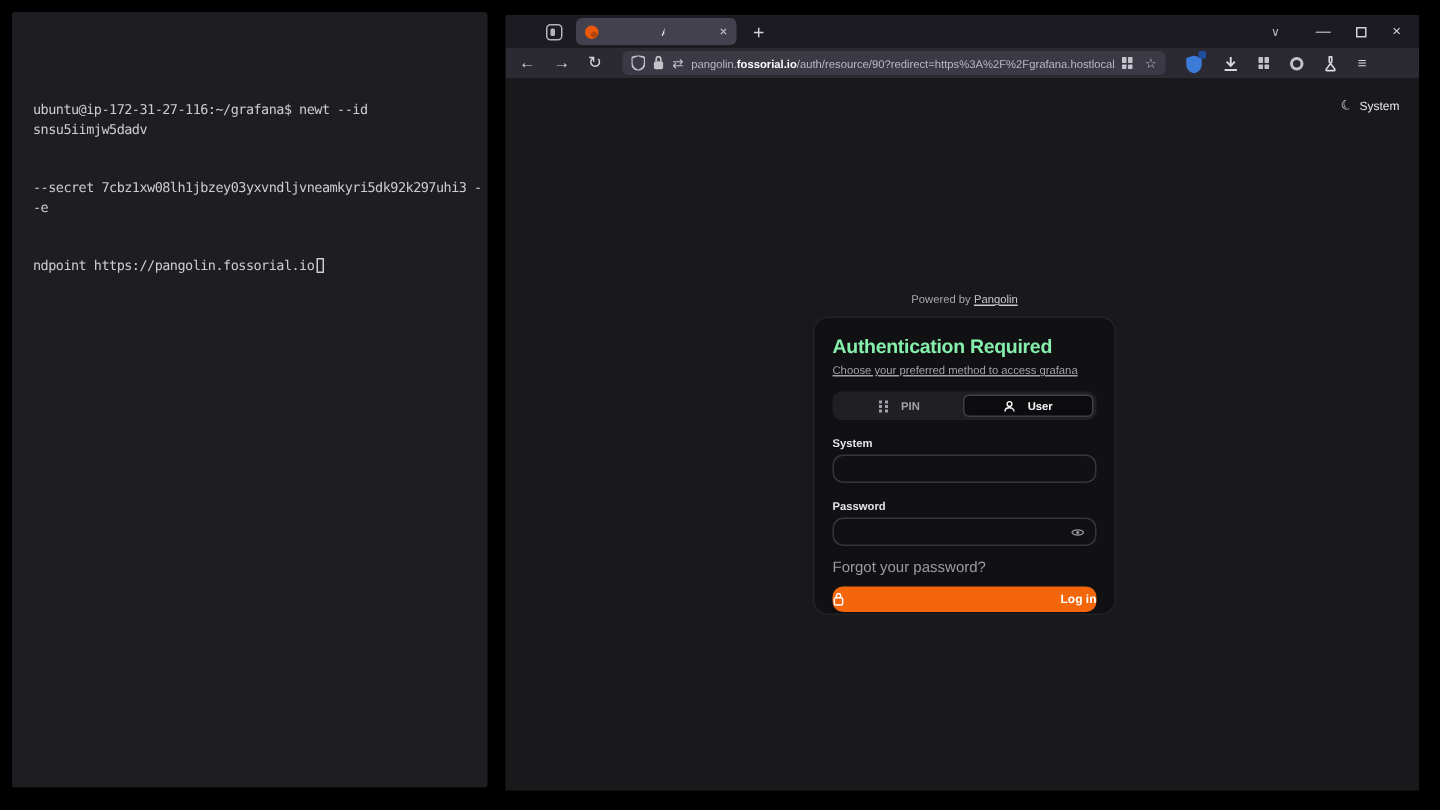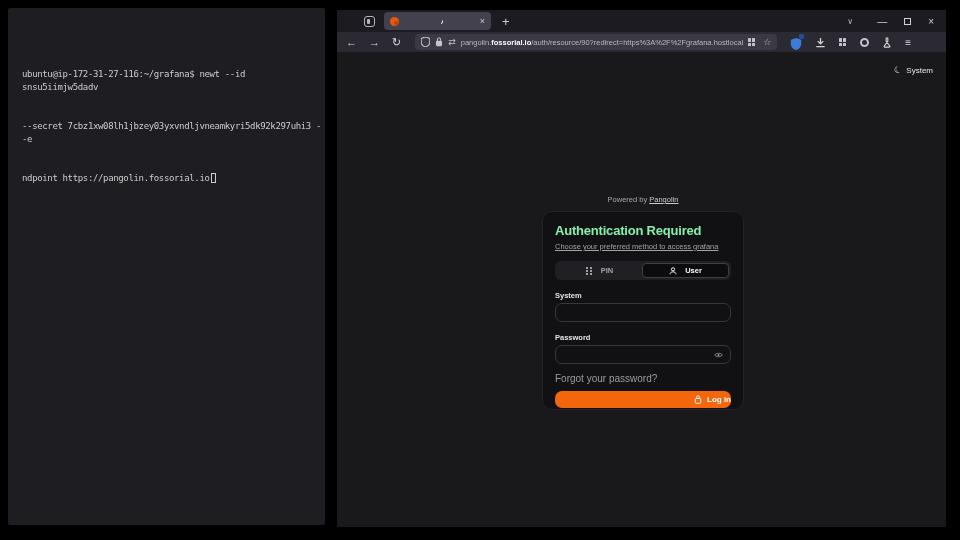--- a/index.html
+++ b/index.html
@@ -83,21 +83,21 @@
   .pin-icon i { background:#a1a1aa; }
 
   .field-label { margin-top:11px; font-size:7.5px; font-weight:600; color:#e4e4e7; }
   .input { margin-top:3px; height:19px; border:1px solid #36363c; border-radius:7px;
     width:100%; background:transparent; position:relative; }
   .eye { position:absolute; right:7px; top:5px; }
 
   .forgot { margin-top:9px; text-align:left; font-size:10px; color:#9a9aa2; }
 
   .login-btn { margin-top:7px; height:17px; width:100%; background:#f4660c; border:none;
-    border-radius:7px; display:flex; align-items:center; justify-content:flex-end; gap:5px;
+    border-radius:7px; display:flex; align-items:center; justify-content:space-between; gap:5px;
     color:#fff; font-size:8px; font-weight:600; font-family:inherit; }
 </style>
 </head>
 <body>
 
 <div class="terminal">
   <div class="term-text">
     <span class="term-line">ubuntu@ip-172-31-27-116:~/grafana$ newt --id snsu5iimjw5dadv</span>
     <span class="term-line">--secret 7cbz1xw08lh1jbzey03yxvndljvneamkyri5dk92k297uhi3 --e</span>
     <span class="term-line"><span>ndpoint https://pangolin.fossorial.io</span><span class="cursor"></span></span>

